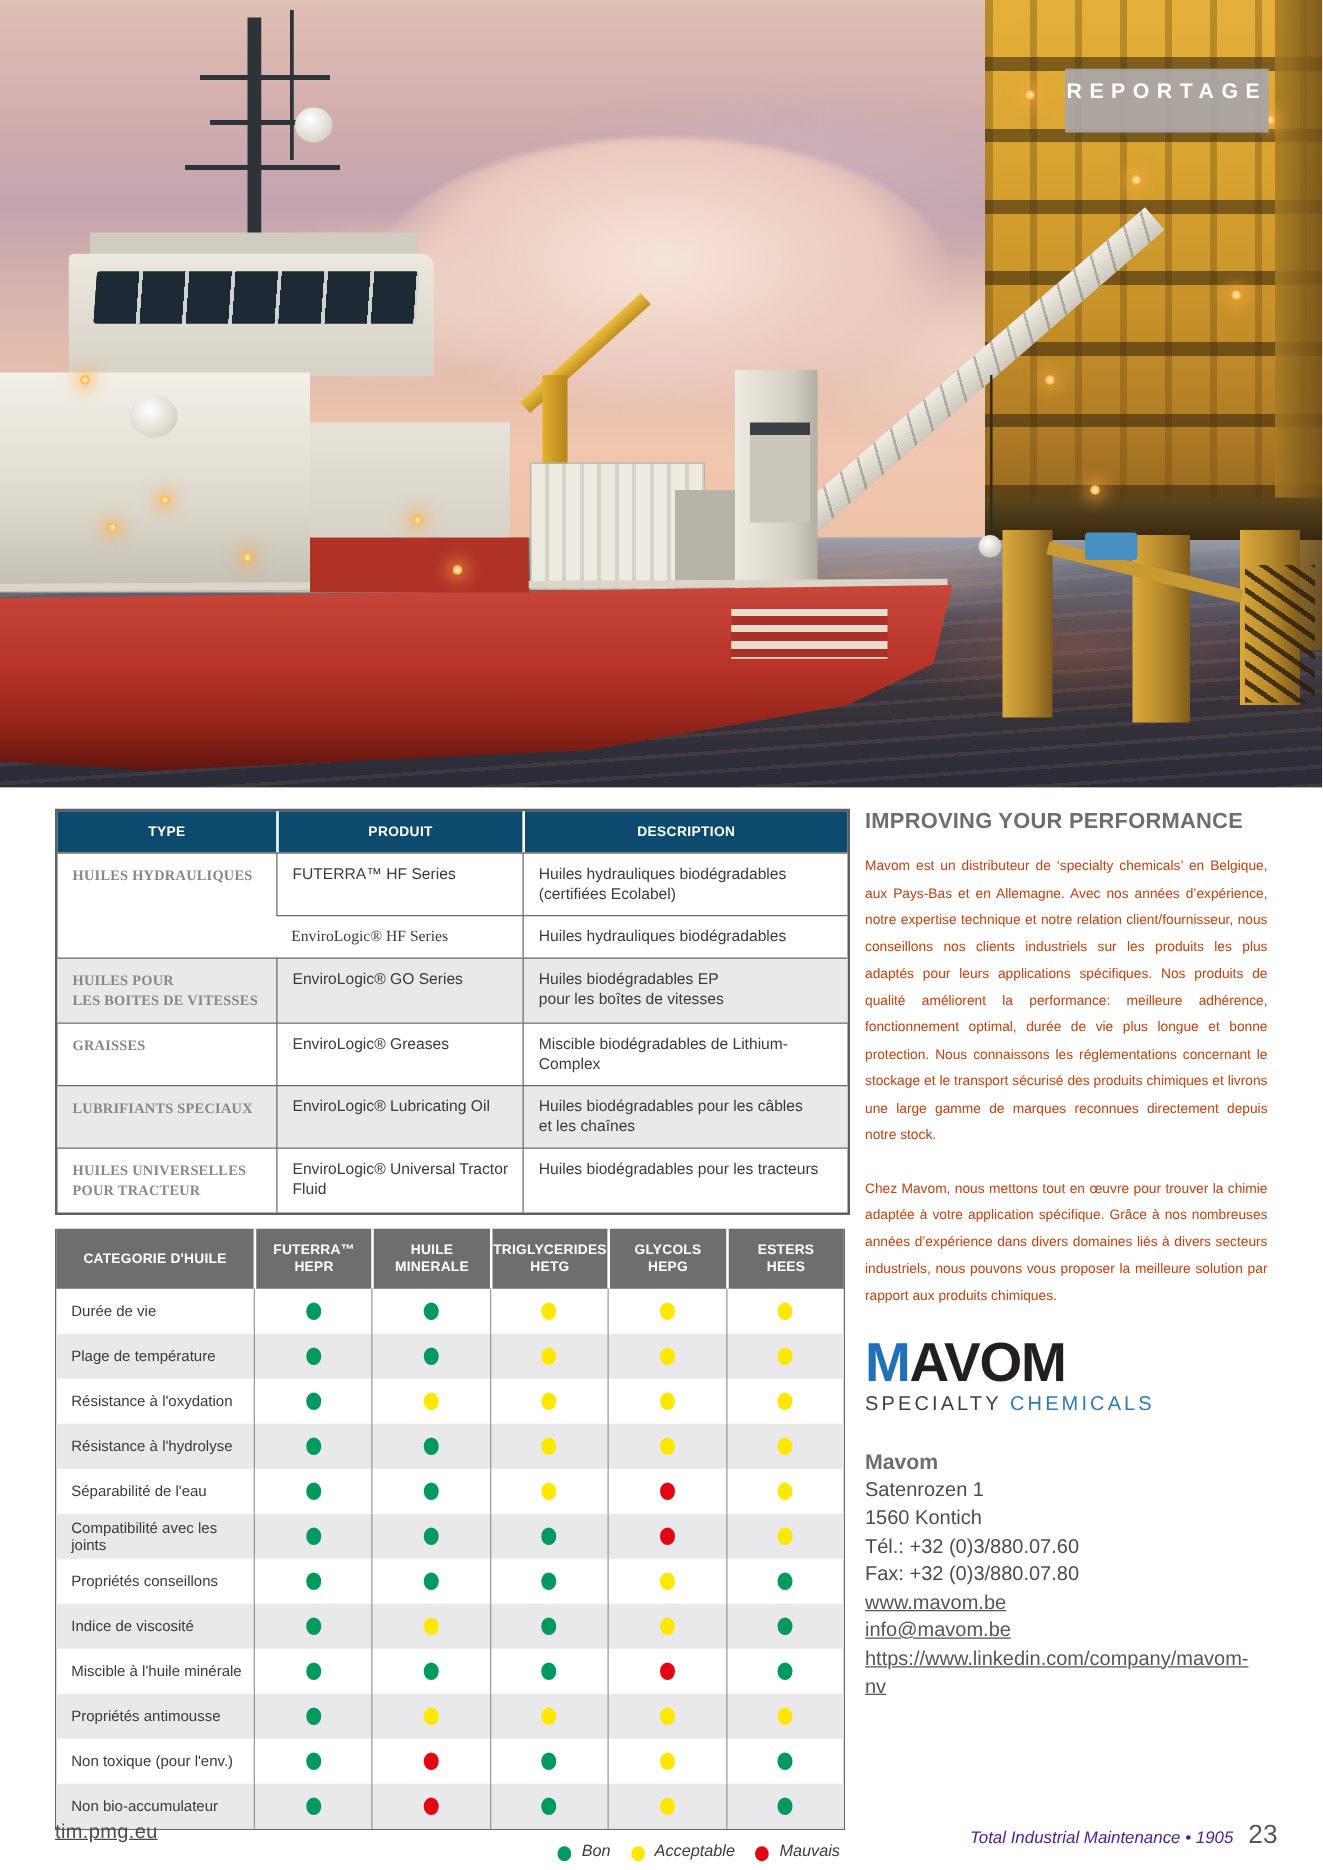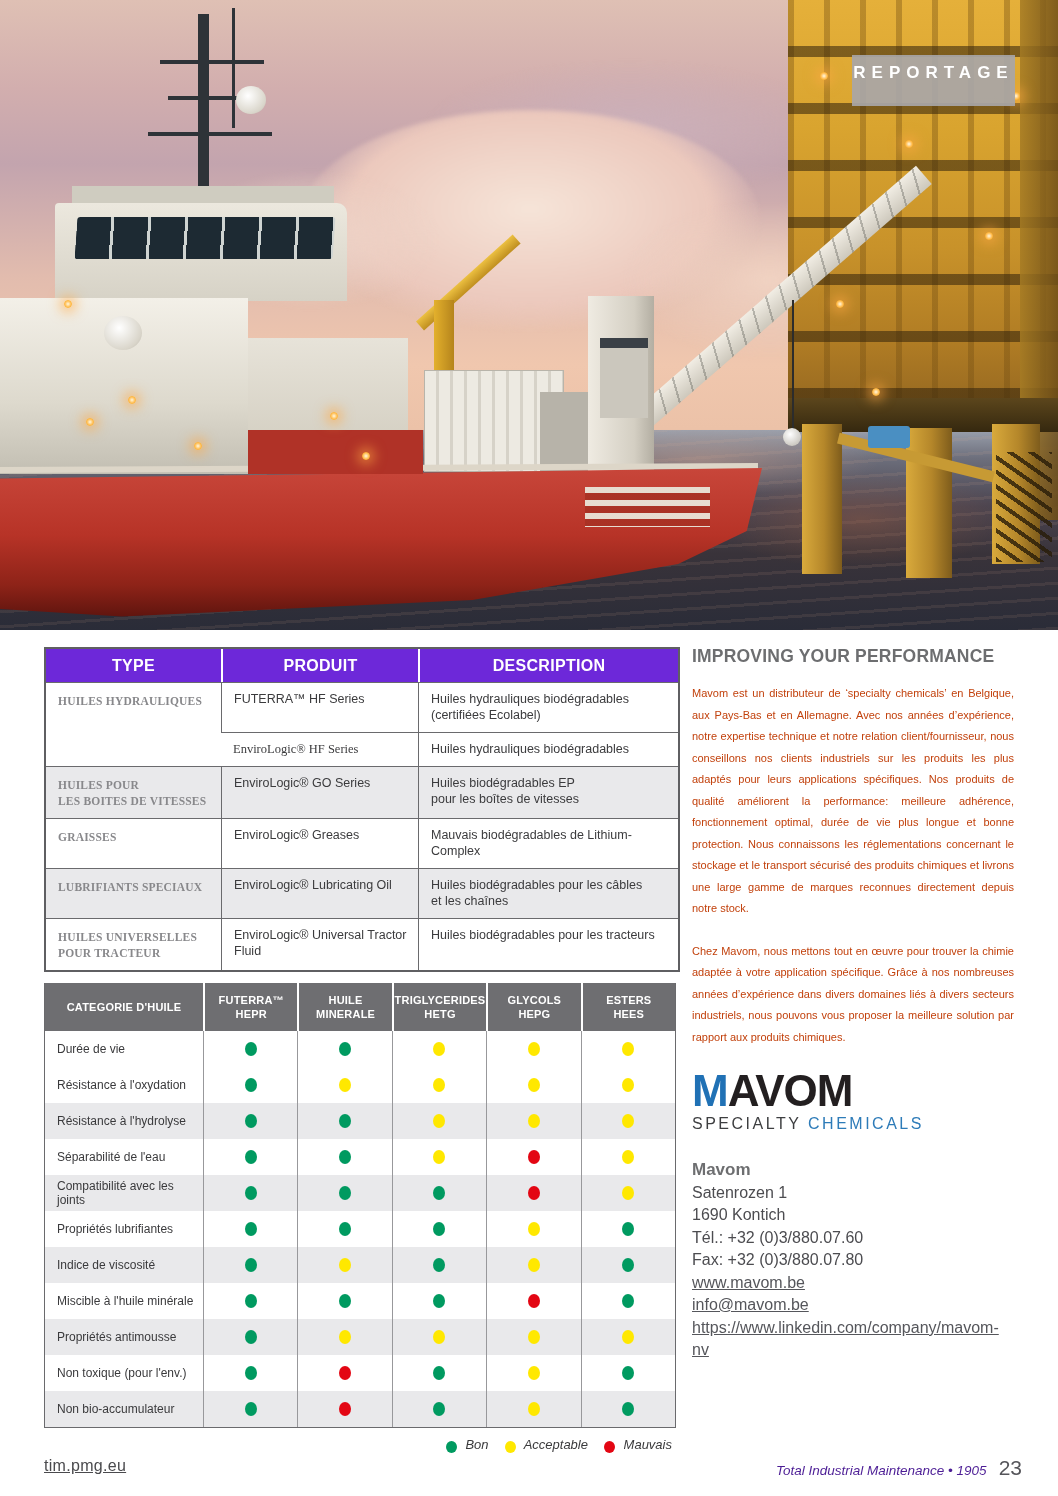--- a/index.html
+++ b/index.html
@@ -101,21 +101,21 @@
     background:repeating-linear-gradient(35deg, rgba(40,28,8,.8) 0 4px, rgba(0,0,0,0) 4px 12px); }
 
   .badge { position:absolute; left:852px; top:55px; width:163px; height:51px;
     background:rgba(168,166,167,.92); color:#ffffff; font-weight:bold; font-size:17px;
     letter-spacing:6px; text-align:center; line-height:35px; }
 
   
   .left-col { position:absolute; left:44px; top:647px; width:632px; }
   table { border-collapse:separate; border-spacing:0; width:632px; table-layout:fixed; }
   .t1 { border:2px solid #5f5f62; }
-  .t1 th { background:#6d28d9; color:#fff; font-size:16px; font-weight:bold; letter-spacing:.3px;
+  .t1 th { background:#0c4a6e; color:#fff; font-size:11px; font-weight:bold; letter-spacing:.3px;
     height:33px; text-align:center; vertical-align:middle; border-left:2px solid #fff; }
   .t1 th:first-child { border-left:none; }
   .t1 td { border-top:1.5px solid #6a6a6d; border-left:1.5px solid #6a6a6d;
     font-size:12.5px; color:#3b3b3d; padding:8px 10px 9px 12px; vertical-align:top; white-space:pre-line; line-height:16px; }
   .t1 td:first-child { border-left:none;font-family:Liberation Serif, serif; }
   .t1 td.t1-type { font-weight:bold; color:#88888b; font-size:11.5px; letter-spacing:.2px; padding-top:10px; }
   .t1 tr.shaded td { background:#e9e9eb; }
   .t1 col.c-type { width:175px; } .t1 col.c-prod { width:197px; } .t1 col.c-desc { width:260px; }
 
   .t2 { margin-top:11px; border:1.5px solid #6a6a6d; border-top:none; }
@@ -246,21 +246,21 @@
           <tr class="shaded">
             <td class="t1-type" rowspan="1">HUILES POUR
 LES BOITES DE VITESSES</td>
             <td>EnviroLogic® GO Series</td>
             <td>Huiles biodégradables EP
 pour les boîtes de vitesses</td>
           </tr>
           <tr>
             <td class="t1-type" rowspan="1">GRAISSES</td>
             <td>EnviroLogic® Greases</td>
-            <td>Mauvais biodégradables de Lithium-Complex</td>
+            <td>Miscible biodégradables de Lithium-Complex</td>
           </tr>
           <tr class="shaded">
             <td class="t1-type" rowspan="1">LUBRIFIANTS SPECIAUX</td>
             <td>EnviroLogic® Lubricating Oil</td>
             <td>Huiles biodégradables pour les câbles
 et les chaînes</td>
           </tr>
           <tr>
             <td class="t1-type" rowspan="1">HUILES UNIVERSELLES
 POUR TRACTEUR</td>
@@ -296,20 +296,28 @@
         </thead>
       <tbody>
           <tr>
             <td>Durée de vie</td>
             <td><span class="dot" style="background: rgb(0, 154, 96);"></span></td>
             <td><span class="dot" style="background: rgb(0, 154, 96);"></span></td>
             <td><span class="dot" style="background: rgb(255, 232, 0);"></span></td>
             <td><span class="dot" style="background: rgb(255, 232, 0);"></span></td>
             <td><span class="dot" style="background: rgb(255, 232, 0);"></span></td>
           </tr>
+          <tr class="alt">
+            <td>Plage de température</td>
+            <td><span class="dot" style="background: rgb(0, 154, 96);"></span></td>
+            <td><span class="dot" style="background: rgb(0, 154, 96);"></span></td>
+            <td><span class="dot" style="background: rgb(255, 232, 0);"></span></td>
+            <td><span class="dot" style="background: rgb(255, 232, 0);"></span></td>
+            <td><span class="dot" style="background: rgb(255, 232, 0);"></span></td>
+          </tr>
           <tr>
             <td>Résistance à l'oxydation</td>
             <td><span class="dot" style="background: rgb(0, 154, 96);"></span></td>
             <td><span class="dot" style="background: rgb(255, 232, 0);"></span></td>
             <td><span class="dot" style="background: rgb(255, 232, 0);"></span></td>
             <td><span class="dot" style="background: rgb(255, 232, 0);"></span></td>
             <td><span class="dot" style="background: rgb(255, 232, 0);"></span></td>
           </tr>
           <tr class="alt">
             <td>Résistance à l'hydrolyse</td>
@@ -329,21 +337,21 @@
           </tr>
           <tr class="alt">
             <td>Compatibilité avec les joints</td>
             <td><span class="dot" style="background: rgb(0, 154, 96);"></span></td>
             <td><span class="dot" style="background: rgb(0, 154, 96);"></span></td>
             <td><span class="dot" style="background: rgb(0, 154, 96);"></span></td>
             <td><span class="dot" style="background: rgb(227, 6, 19);"></span></td>
             <td><span class="dot" style="background: rgb(255, 232, 0);"></span></td>
           </tr>
           <tr>
-            <td>Propriétés lubrifiantes</td>
+            <td>Propriétés conseillons</td>
             <td><span class="dot" style="background: rgb(0, 154, 96);"></span></td>
             <td><span class="dot" style="background: rgb(0, 154, 96);"></span></td>
             <td><span class="dot" style="background: rgb(0, 154, 96);"></span></td>
             <td><span class="dot" style="background: rgb(255, 232, 0);"></span></td>
             <td><span class="dot" style="background: rgb(0, 154, 96);"></span></td>
           </tr>
           <tr class="alt">
             <td>Indice de viscosité</td>
             <td><span class="dot" style="background: rgb(0, 154, 96);"></span></td>
             <td><span class="dot" style="background: rgb(255, 232, 0);"></span></td>
@@ -398,21 +406,21 @@
 
     <div class="logo">
       <div class="logo-word"><span class="logo-m">M</span><span class="logo-rest">AVOM</span></div>
       <div class="logo-sub"><span class="sp">SPECIALTY</span> <span class="ch">CHEMICALS</span></div>
     </div>
 
     <div class="contact">
       <div class="c-name">Mavom</div>
       <div class="addr">
           <div>Satenrozen 1</div>
-          <div>1690 Kontich</div>
+          <div>1560 Kontich</div>
           <div>Tél.: +32 (0)3/880.07.60</div>
           <div>Fax: +32 (0)3/880.07.80</div>
         </div>
       <div class="links">
           <div class="flink">www.mavom.be</div>
           <div class="flink">info@mavom.be</div>
           <div class="flink">https://www.linkedin.com/company/mavom-nv</div>
         </div>
 
     </div>

